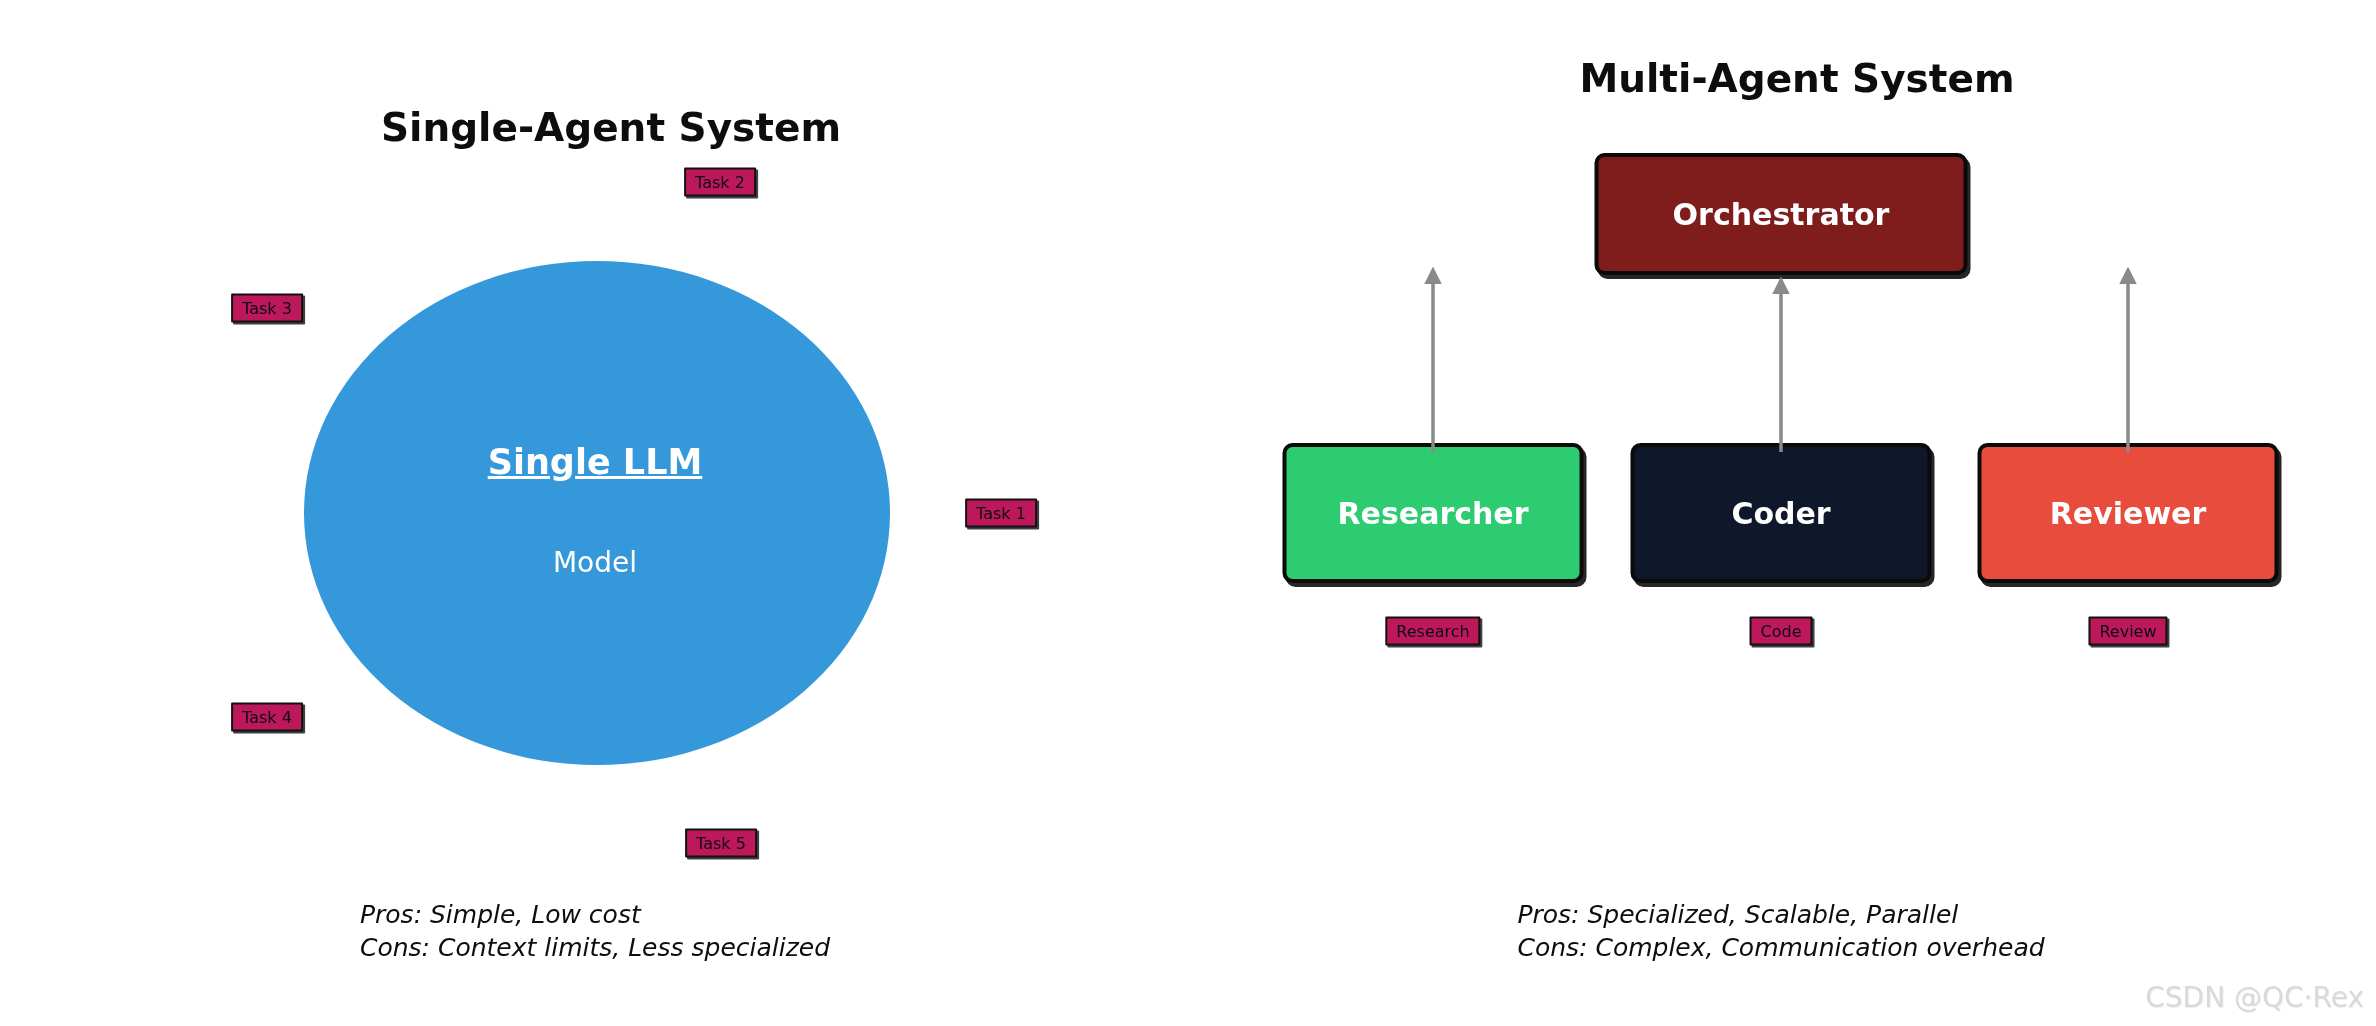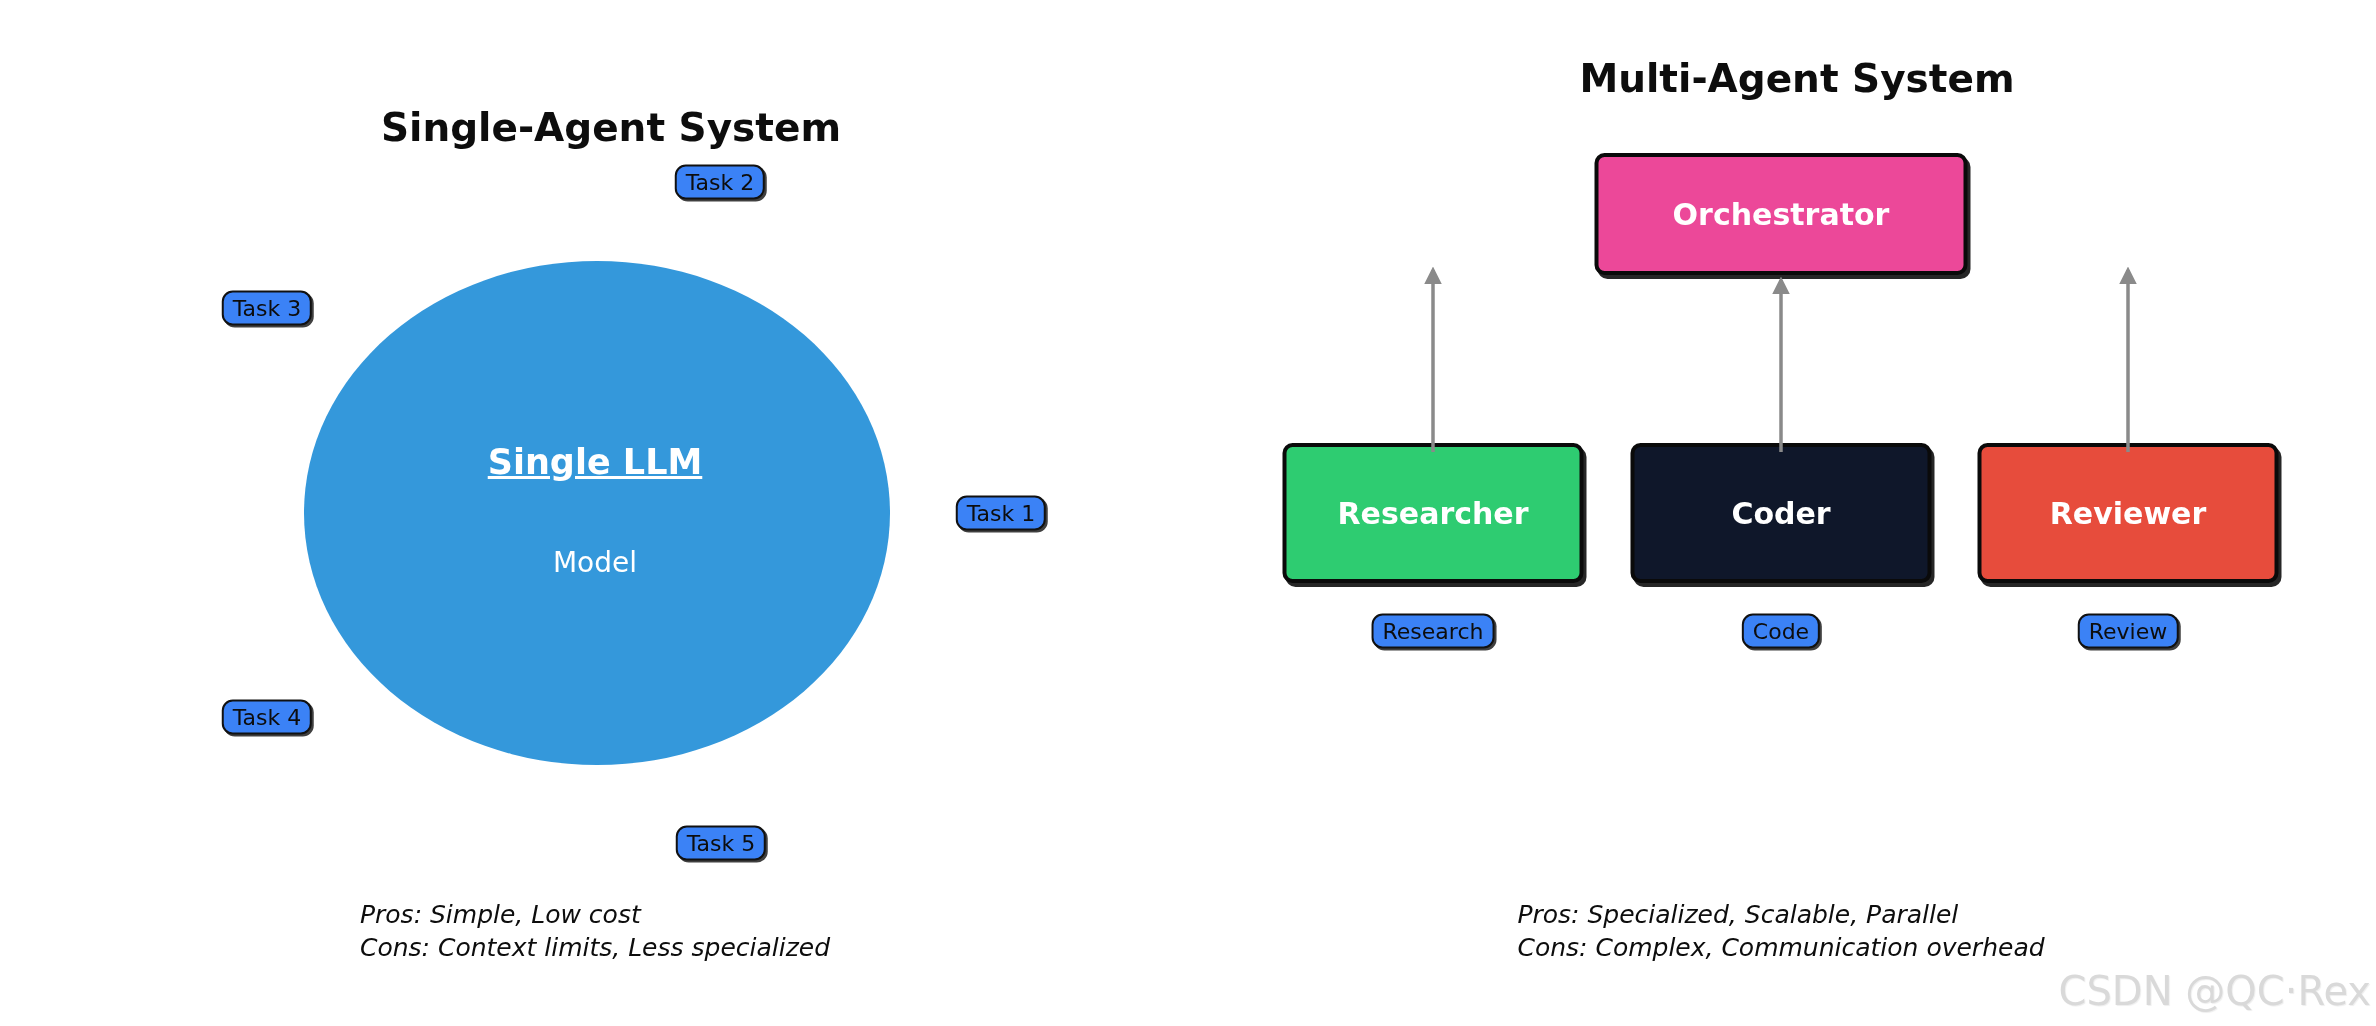--- a/index.html
+++ b/index.html
@@ -38,25 +38,25 @@
     color: #ffffff;
     white-space: nowrap;
   }
   .ellipse-sublabel {
     font-size: 28px;
     color: #ffffff;
     white-space: nowrap;
   }
 
   .chip {
-    background: #3b82f6;
+    background: #be185d;
     border: 2.5px solid #111111;
-    border-radius: 11px;
+    border-radius: 1px;
     padding: 3px 9px;
-    font-size: 22px;
+    font-size: 16px;
     color: #0d0d0d;
     white-space: nowrap;
     box-shadow: 2px 2px 0 rgba(0,0,0,0.75);
   }
 
   .proscons {
     text-align: left;
     font-style: italic;
     font-size: 25px;
     line-height: 1.3;
@@ -86,23 +86,23 @@
     position: absolute;
     left: 0; top: 0;
     width: 2376px;
     height: 1026px;
     pointer-events: none;
   }
   .arrows-layer line { stroke-width: 3.5px; }
 
   .watermark {
     position: absolute;
-    right: 5px;
+    right: 12px;
     bottom: 12px;
-    font-size: 40px;
+    font-size: 28px;
     color: #d9d9d9;
     text-shadow: 1px 1px 1px #eeeeee;
     white-space: nowrap;
   }
 </style>
 </head>
 <body>
 
 <div class="canvas">
 
@@ -120,21 +120,21 @@
   <div class="abs chip" style="left:267px; top:717px;">Task 4</div>
   <div class="abs chip" style="left:721px; top:843px;">Task 5</div>
 
   <div class="abs proscons" style="left:595px; top:931px;">
     <div>Pros: Simple, Low cost</div>
     <div>Cons: Context limits, Less specialized</div>
   </div>
 
   <h1 class="abs panel-title" style="left:1781px; top:62px;">Multi-Agent System</h1>
 
-  <div class="abs node-box orchestrator-box" style="left: 1781px; top: 214px; background-color: #ec4899;">
+  <div class="abs node-box orchestrator-box" style="left: 1781px; top: 214px; background-color: #7f1d1d;">
     <span class="node-label">Orchestrator</span>
   </div>
 
   <div class="abs node-box agent-box" style="left: 1433px; top: 513px; background-color: rgb(46, 204, 113);">
     <span class="node-label">Researcher</span>
   </div>
 
   <div class="abs node-box agent-box" style="left: 1781px; top: 513px; background-color: #0f172a;">
     <span class="node-label">Coder</span>
   </div>

